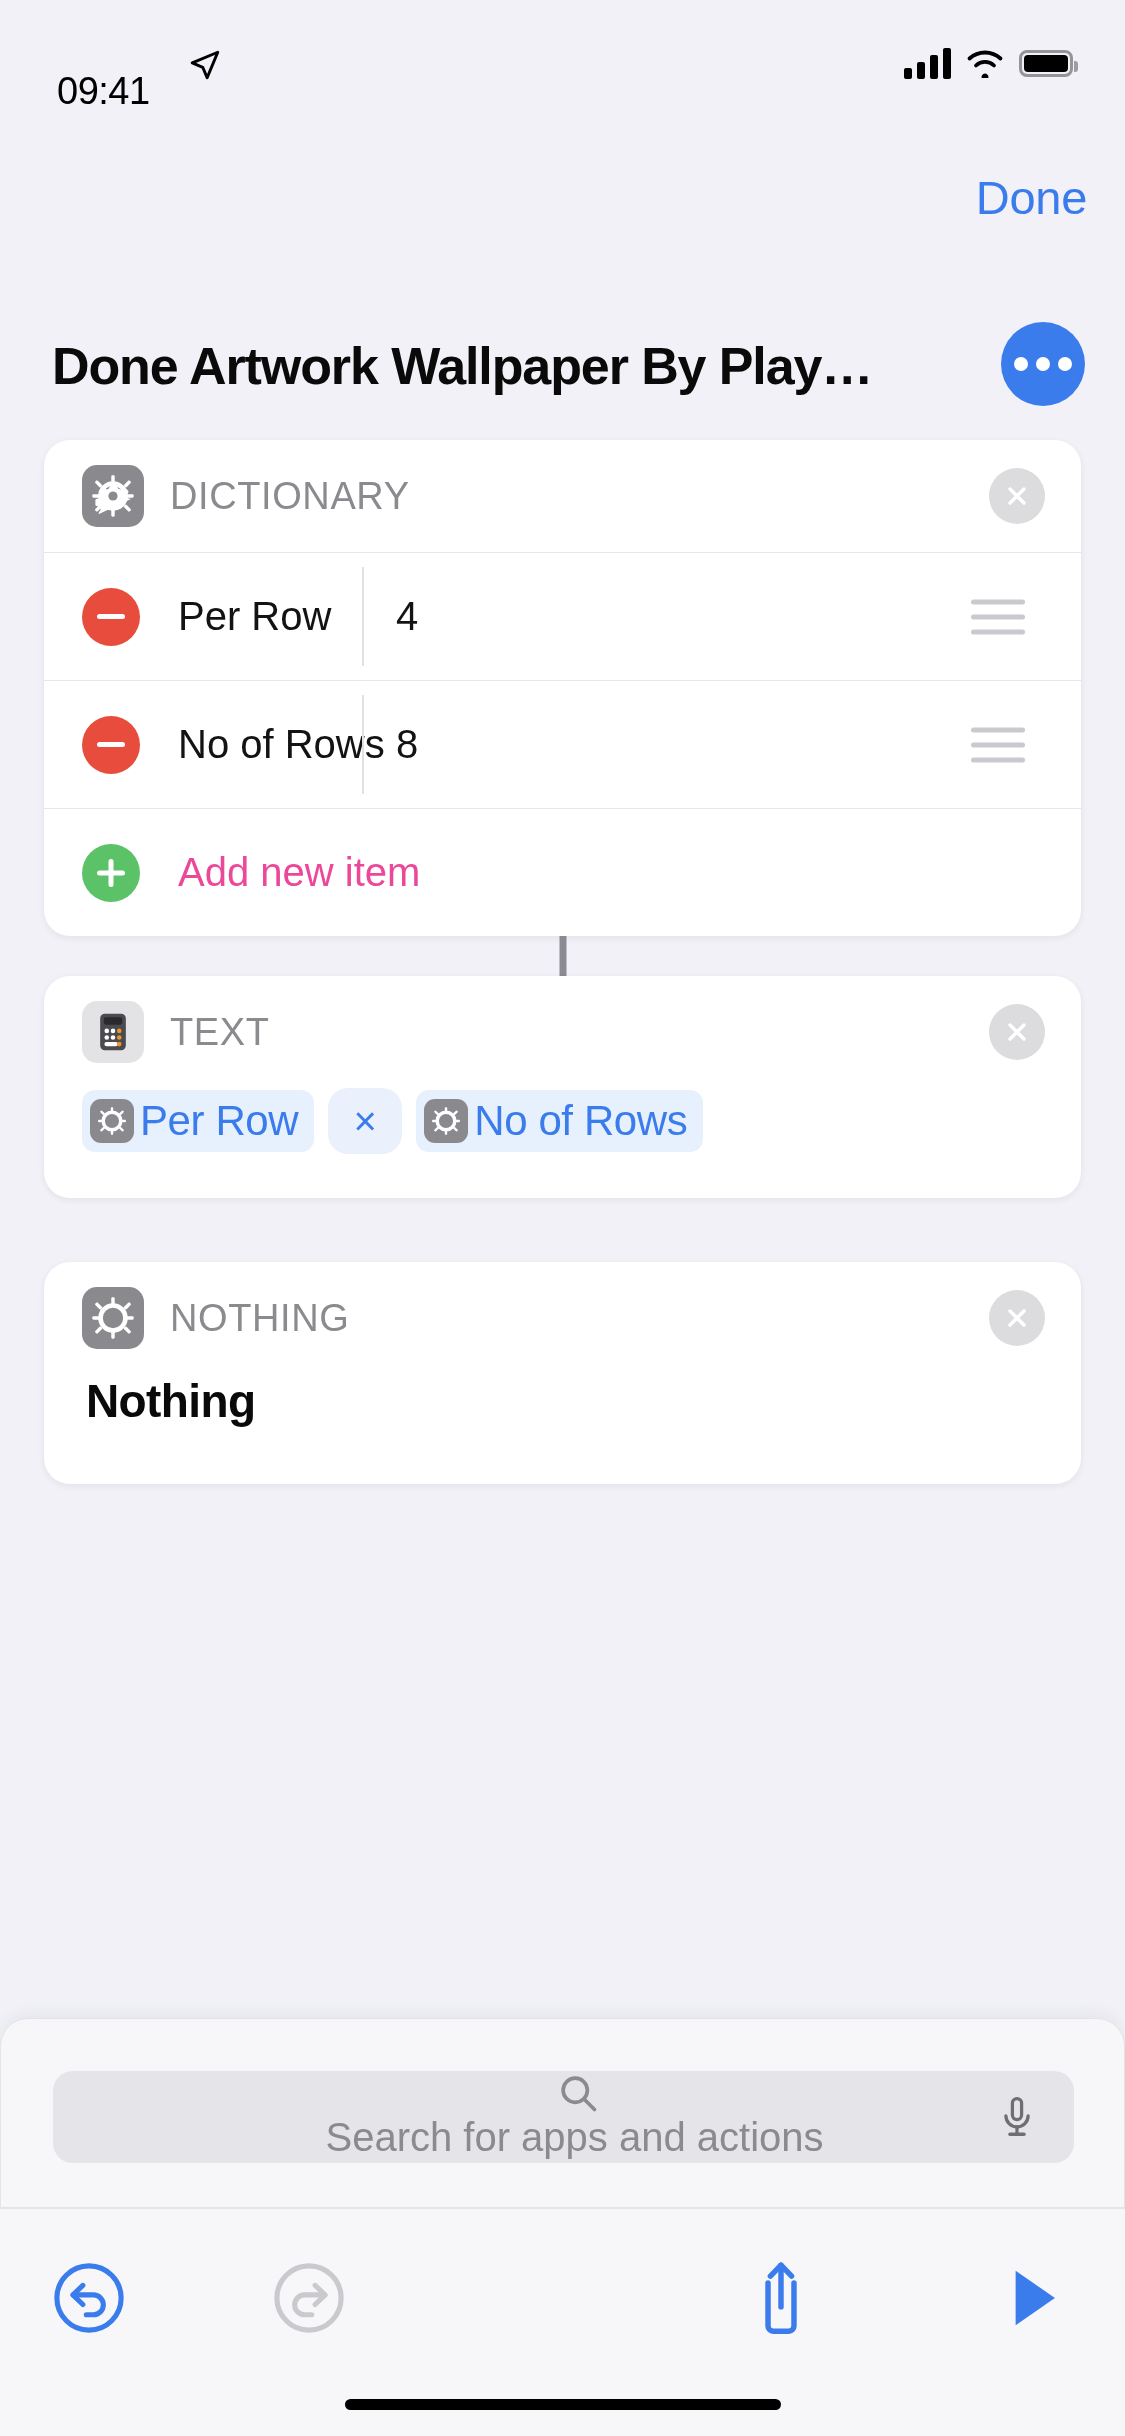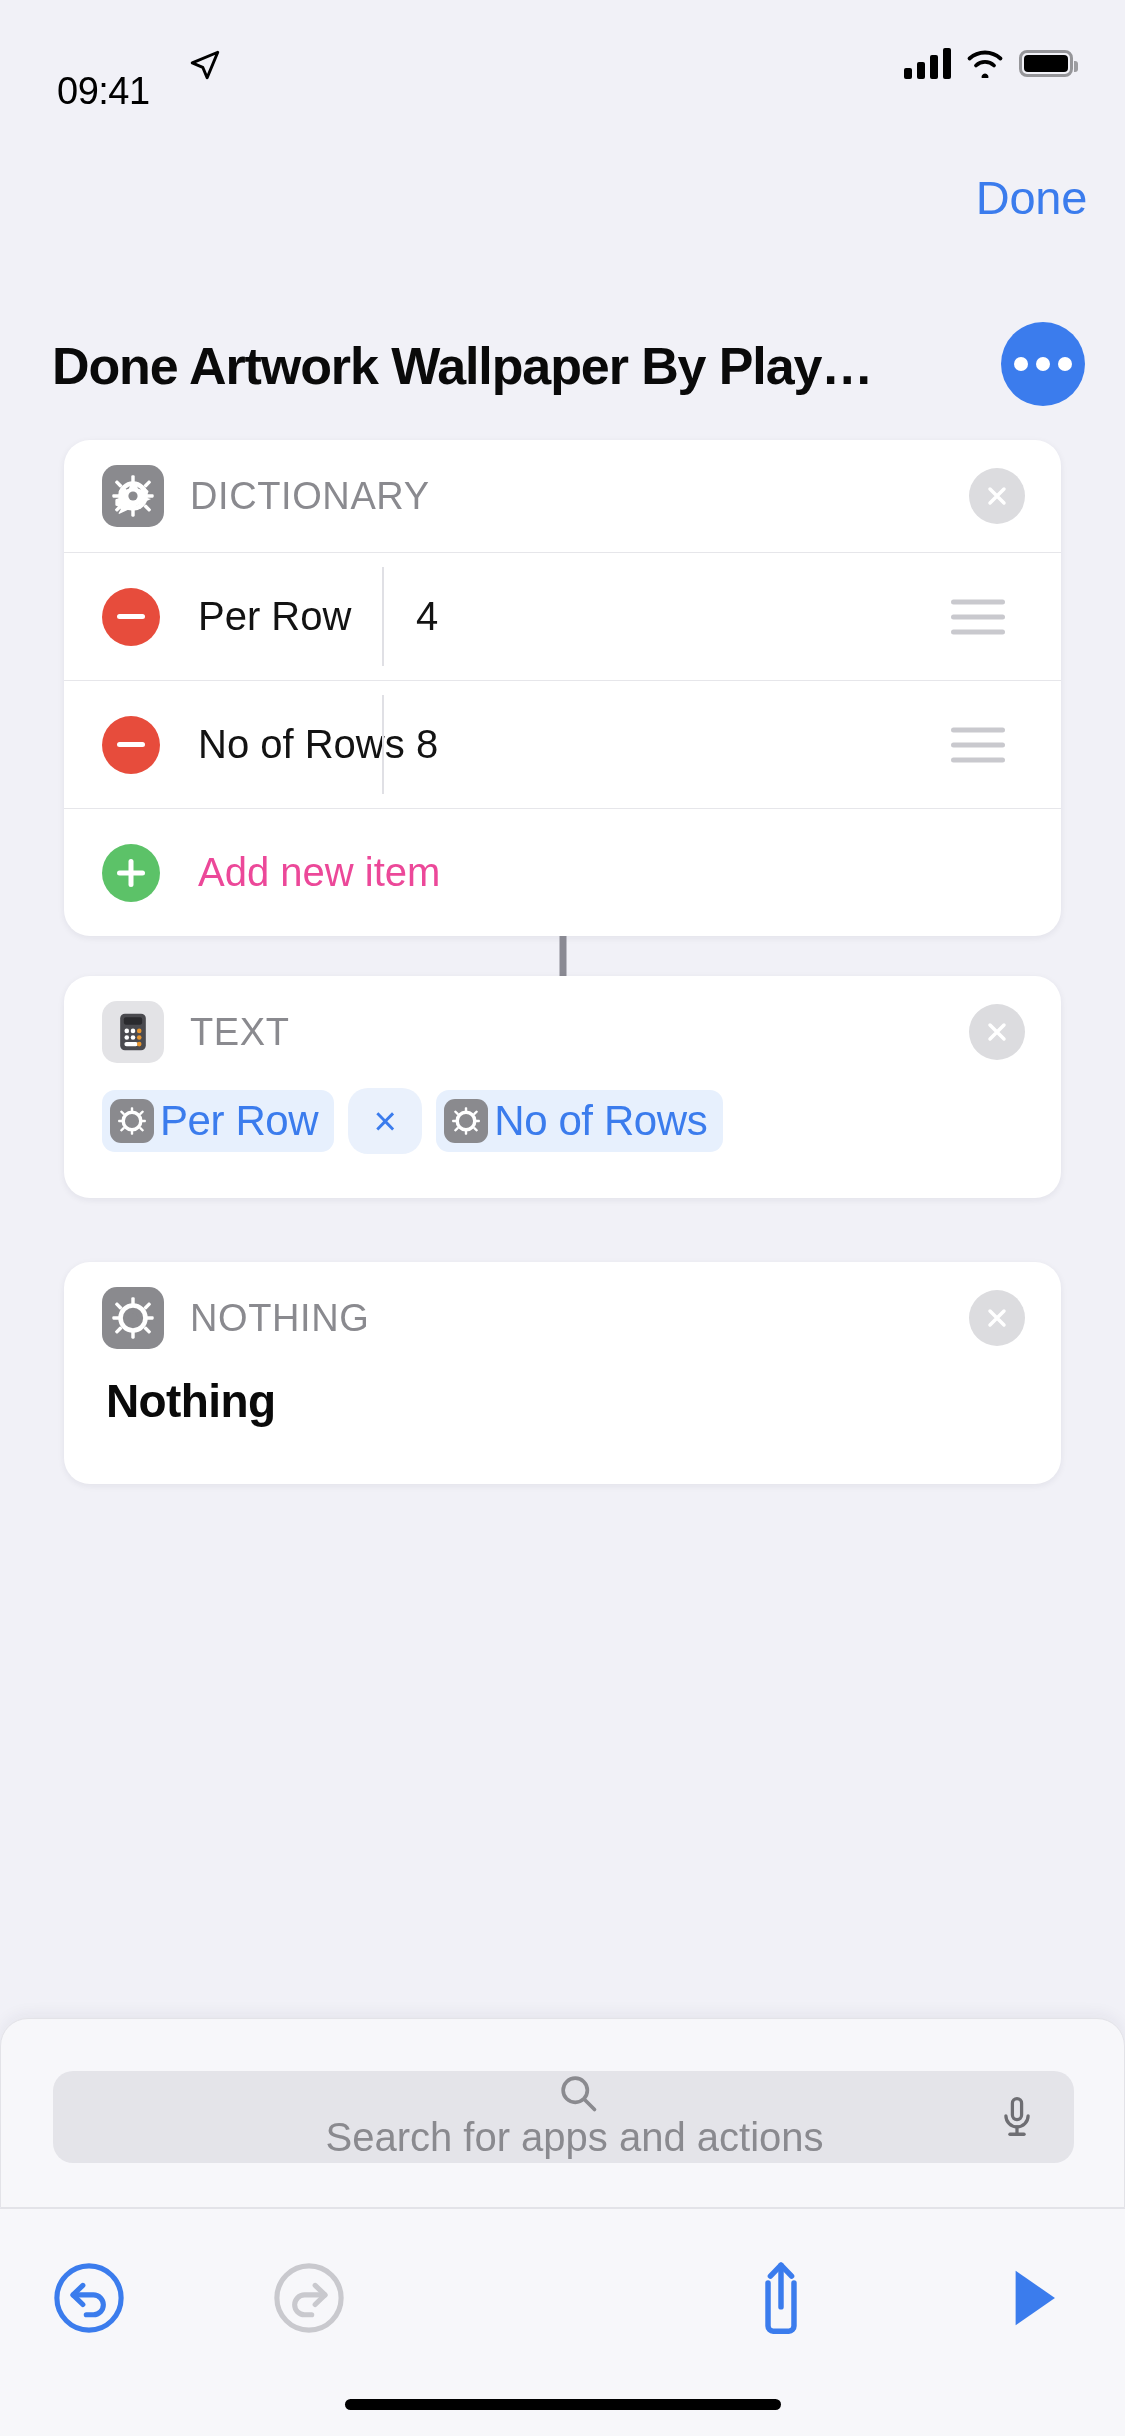--- a/index.html
+++ b/index.html
@@ -82,21 +82,21 @@
   .more-btn i {
     width:14px; height:14px; border-radius:50%; background:#fff;
     display:block;
   }
 
   
   .cards { position:absolute; left:0; top:440px; width:1125px; }
 
   .card {
     position:relative;
-    margin:0 64px;
+    margin:0 44px;
     background:#ffffff;
     border-radius:26px;
     box-shadow:0 2px 7px rgba(30,30,60,0.07);
   }
 
   .card-head {
     display:flex; align-items:center;
     height:112px; padding:0 0 0 38px;
     position:relative;
   }

